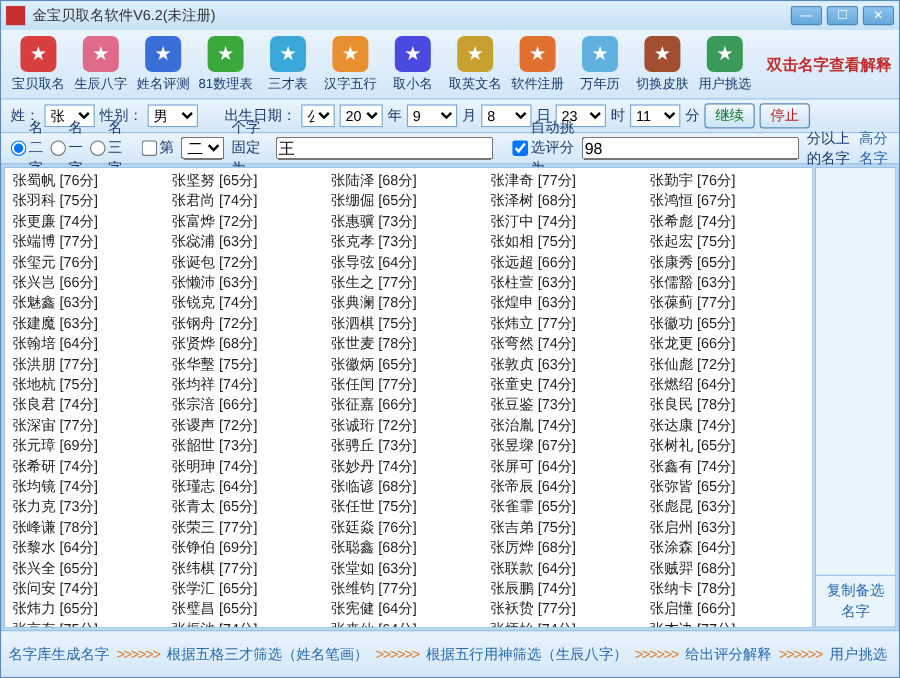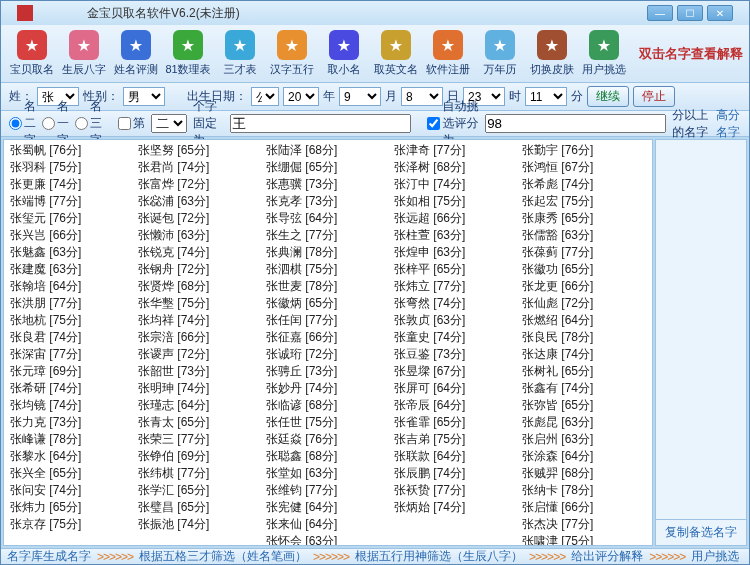--- a/index.html
+++ b/index.html
@@ -1,20 +1,20 @@
 <!DOCTYPE html>
 <html><head>
 <meta charset="utf-8">
 <style>
 * { margin: 0; padding: 0; box-sizing: border-box; font-family: "Microsoft YaHei", "SimSun", sans-serif; }
 body { background: #b8d8f0; width: 750px; height: 565px; overflow: hidden; }
 
 .window { width: 100%; height: 100%; display: flex; flex-direction: column; border: 1px solid #5a8bb8; }
 
-.titlebar { height: 24px; background: linear-gradient(#dff0fc, #c5e0f5); display: flex; align-items: center; padding: 0 16px; font-size: 12px; gap: 48px; }
+.titlebar { height: 24px; background: linear-gradient(#dff0fc, #c5e0f5); display: flex; align-items: center; padding: 0 4px; font-size: 12px; }
 .titlebar .appicon { width: 16px; height: 16px; background: #c73030; margin-right: 6px; }
 .titlebar .title { flex: 1; color: #333; }
 .titlebar .winbtns { display: flex; gap: 4px; }
 .titlebar .winbtn { width: 26px; height: 16px; background: linear-gradient(#8fc3ec,#65a8dc); border: 1px solid #4d88bb; border-radius: 2px; display:flex; align-items:center; justify-content:center; font-size:10px; color:#fff; cursor:pointer; }
 
 .toolbar { height: 58px; background: linear-gradient(#eaf4fd,#d3e7f8); display: flex; align-items: center; padding: 2px 6px; gap: 2px; border-bottom: 1px solid #9cc3e4; }
 .toolbtn { display: flex; flex-direction: column; align-items: center; width: 50px; cursor: pointer; font-size: 11px; color: #1a3a6e; }
 .toolbtn .ico { width: 30px; height: 30px; border-radius: 6px; margin-bottom: 2px; display:flex; align-items:center; justify-content:center; font-size:16px; color:#fff; }
 .tagline { font-size: 13px; color: #c03030; font-weight: bold; margin-left: 8px; }
 
@@ -29,25 +29,25 @@
 
 .optbar { height: 26px; background: linear-gradient(#eaf4fd,#d3e7f8); display: flex; align-items: center; padding: 0 8px; font-size: 12px; color: #1a3a6e; gap: 6px; border-bottom: 1px solid #9cc3e4; }
 .optbar label { display: flex; align-items: center; gap: 2px; }
 .rightlink { margin-left: auto; color: #2a6ab0; cursor:pointer; }
 
 .main { flex: 1; display: flex; overflow: hidden; justify-content: space-between; }
 .namegrid { flex: 1; background: #fff; border: 1px solid #9cc3e4; margin: 2px; overflow: auto; font-size: 12px; color: #222; line-height: 17px; padding: 2px 4px; }
 .namegrid .cols { display: flex; }
 .namegrid .col { flex: 1; white-space: nowrap; }
 .namegrid .col div { padding: 0 2px; }
-.sidepanel { width: 92px; background: #eaf4fd; border: 1px solid #9cc3e4; margin: 2px 2px 2px 0; display:flex; flex-direction:column; }
+.sidepanel { width: 68px; background: #eaf4fd; border: 1px solid #9cc3e4; margin: 2px 2px 2px 0; display:flex; flex-direction:column; }
 .sidepanel .body { flex:1; }
 .sidepanel .copybtn { text-align:center; font-size:12px; color:#2a6ab0; padding:4px; border-top:1px solid #9cc3e4; cursor:pointer; }
 
-.statusbar { height: 16px; background: linear-gradient(#eaf4fd,#d3e7f8); display: flex; align-items: center; font-size: 12px; color: #2a6ab0; padding: 4px 6px; gap: 6px; border-top: 1px solid #9cc3e4; }
+.statusbar { height: 39px; background: linear-gradient(#eaf4fd,#d3e7f8); display: flex; align-items: center; font-size: 12px; color: #2a6ab0; padding: 4px 6px; gap: 6px; border-top: 1px solid #9cc3e4; }
 .statusbar .seg { white-space: nowrap; }
 .arrows { color:#e08030; letter-spacing:-1px; }
 </style>
 </head>
 <body>
 
 <div class="window">
   <div class="titlebar">
     <div class="appicon"></div>
     <div class="title">金宝贝取名软件V6.2(未注册)</div>
@@ -240,31 +240,32 @@
             <div>张怀会 [63分]</div>
           </div>
           <div class="col">
             <div>张津奇 [77分]</div>
             <div>张泽树 [68分]</div>
             <div>张汀中 [74分]</div>
             <div>张如相 [75分]</div>
             <div>张远超 [66分]</div>
             <div>张柱萱 [63分]</div>
             <div>张煌申 [63分]</div>
-            <div>张梓平 [65分]</div>
             <div>张炜立 [77分]</div>
             <div>张弯然 [74分]</div>
             <div>张敦贞 [63分]</div>
             <div>张童史 [74分]</div>
             <div>张豆鉴 [73分]</div>
+            <div>张治胤 [74分]</div>
             <div>张昱墚 [67分]</div>
             <div>张屏可 [64分]</div>
             <div>张帝辰 [64分]</div>
             <div>张雀霏 [65分]</div>
             <div>张吉弟 [75分]</div>
+            <div>张厉烨 [68分]</div>
             <div>张联款 [64分]</div>
             <div>张辰鹏 [74分]</div>
             <div>张袄贽 [77分]</div>
             <div>张炳始 [74分]</div>
           </div>
           <div class="col">
             <div>张勤宇 [76分]</div>
             <div>张鸿恒 [67分]</div>
             <div>张希彪 [74分]</div>
             <div>张起宏 [75分]</div>

